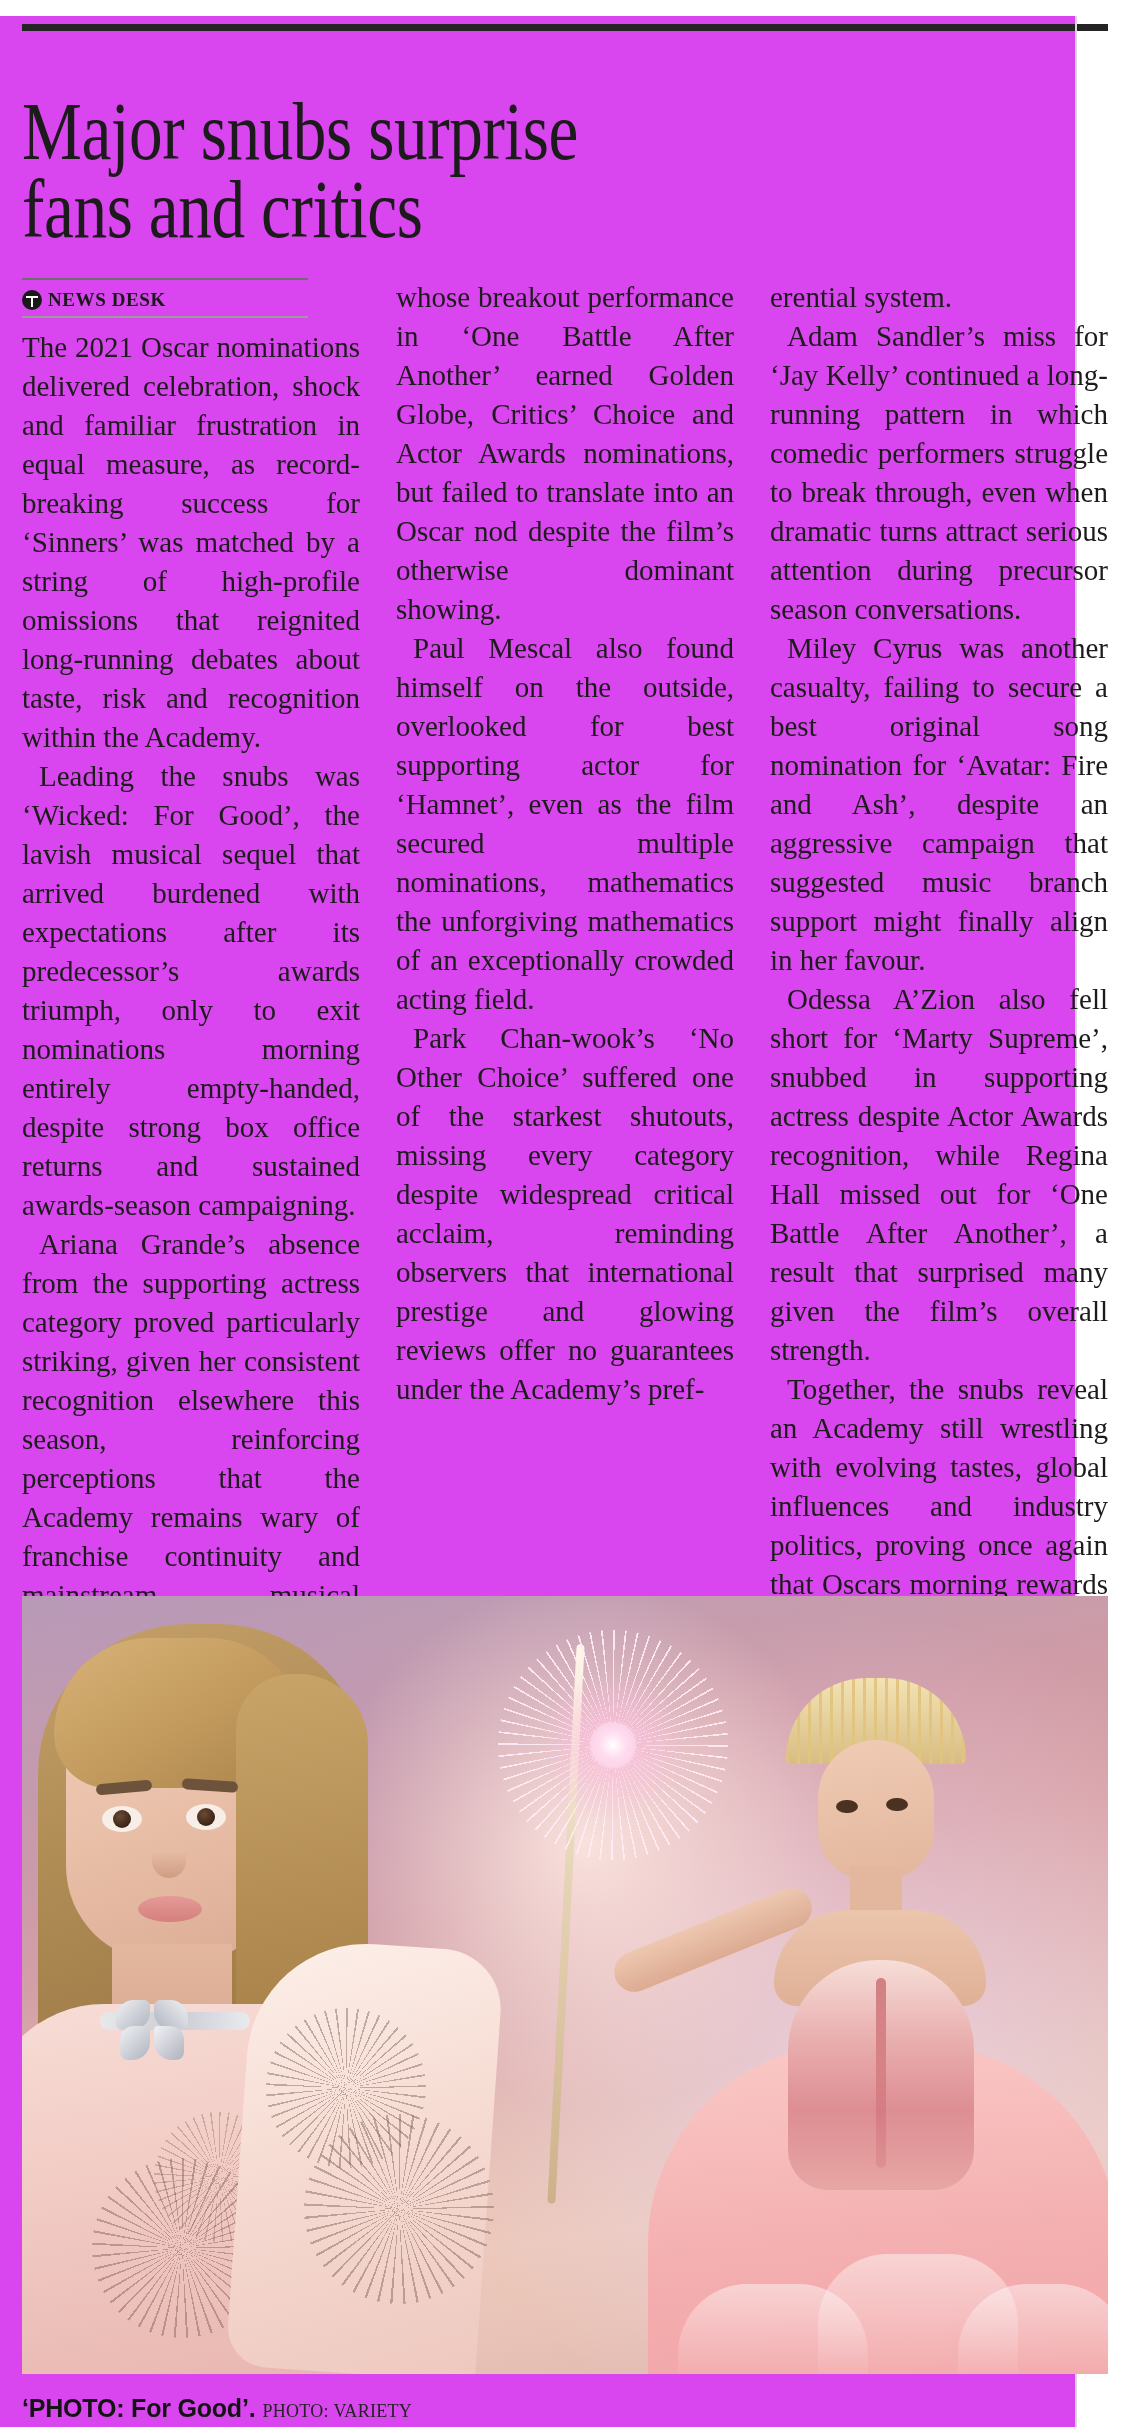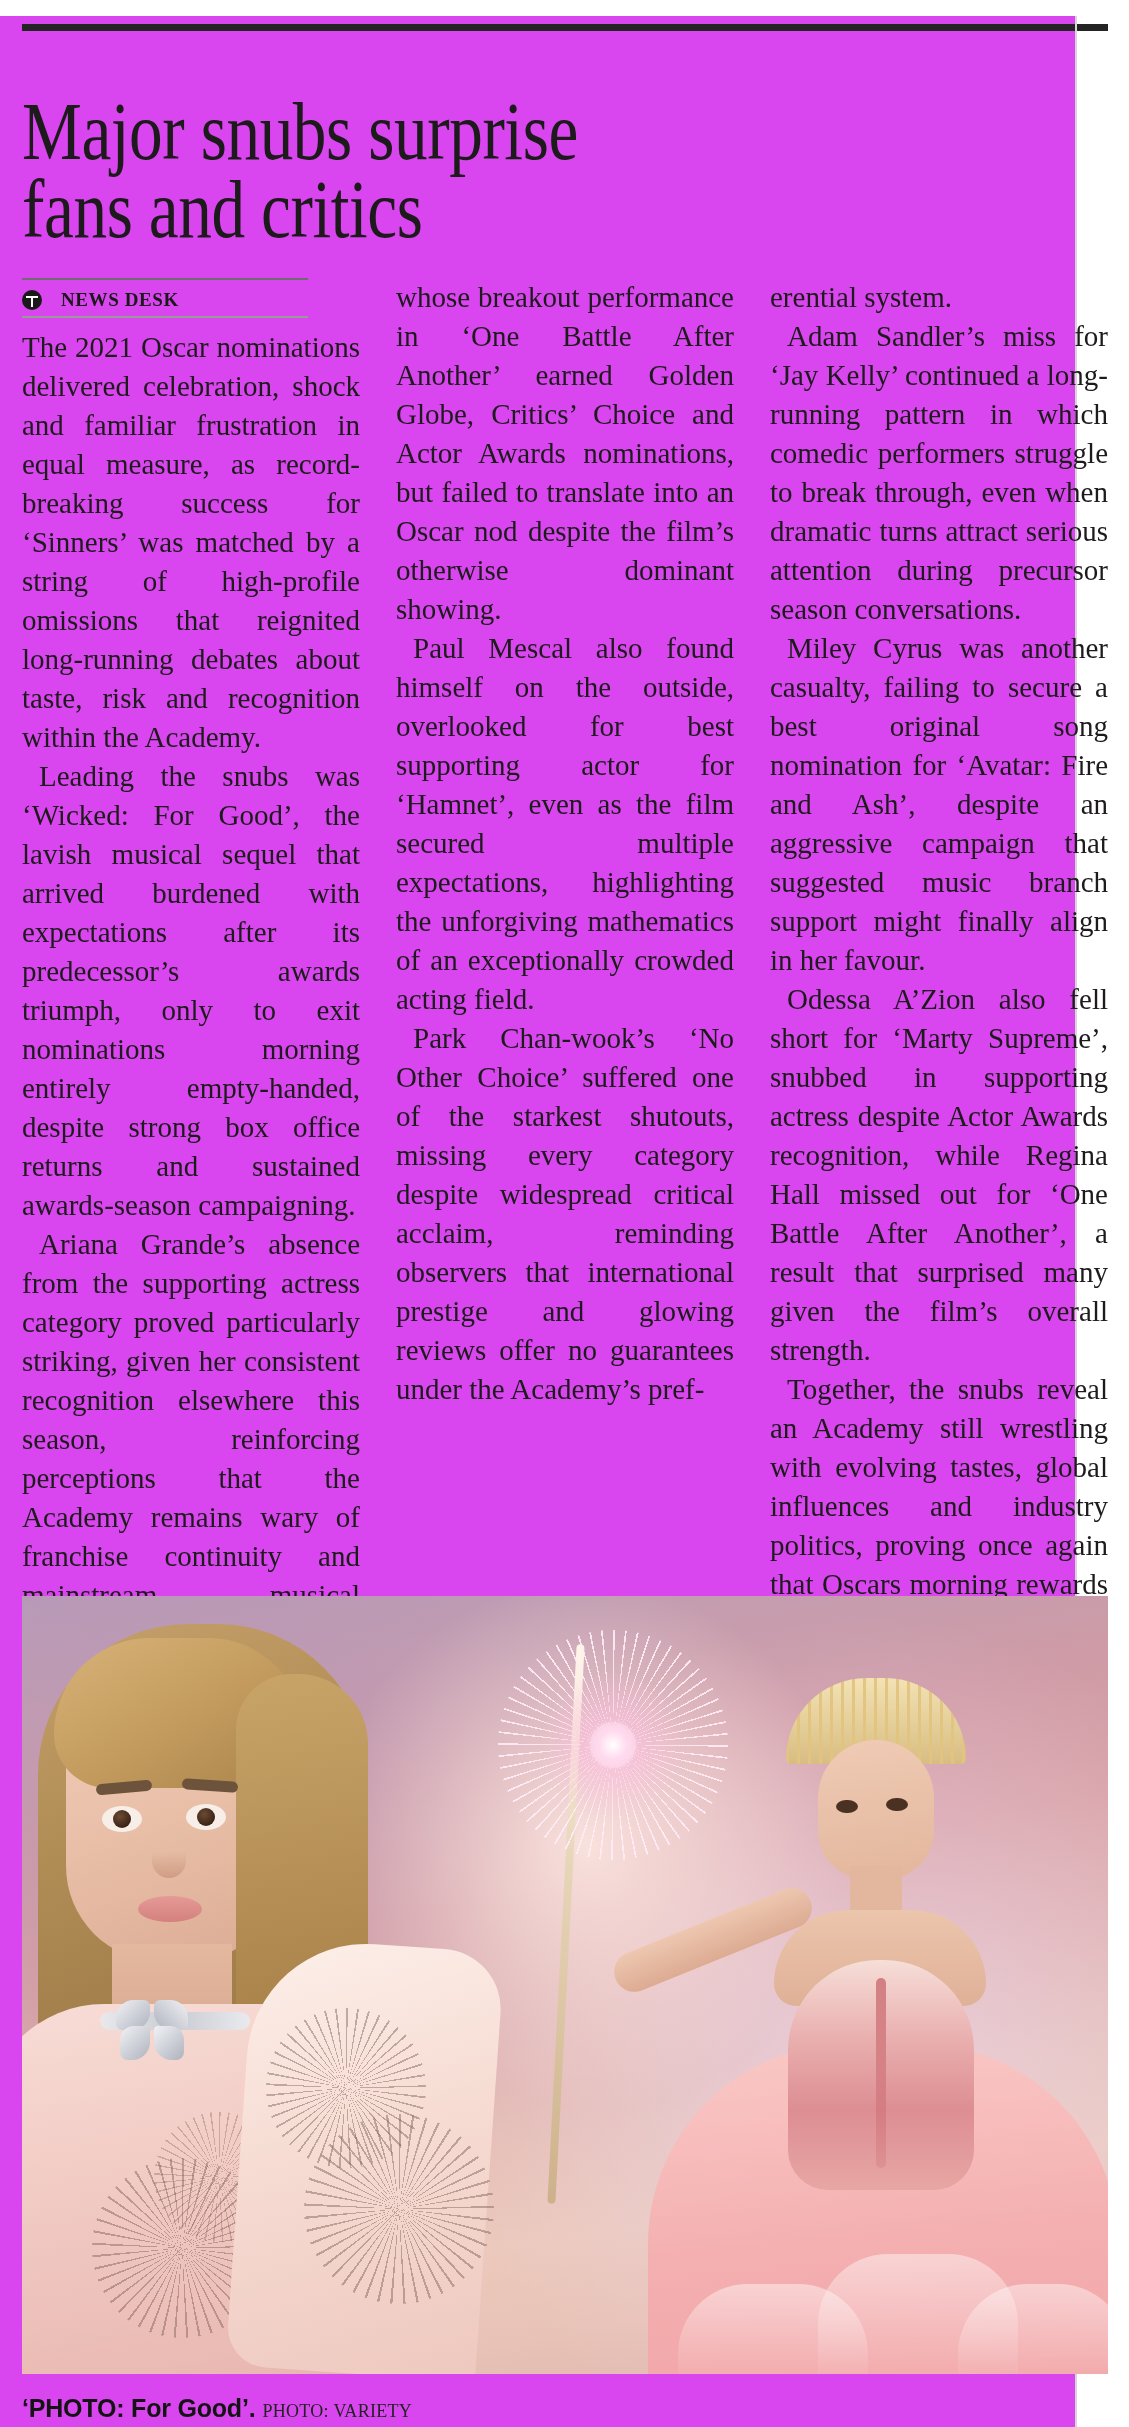--- a/index.html
+++ b/index.html
@@ -82,21 +82,21 @@
   
   .byline-rule {
     width: 286px;
     height: 2px;
     background: #6d6d6d;
     margin-bottom: 9px;
   }
   .byline {
     display: flex;
     align-items: center;
-    gap: 19px;
+    gap: 6px;
     margin-bottom: 5px;
     text-align: right;
   }
   .byline-icon {
     width: 20px;
     height: 20px;
     border-radius: 50%;
     background: #1a1a1a;
     position: relative;
     flex: 0 0 auto;
@@ -509,21 +509,21 @@
         <p>The 2021 Oscar nominations delivered celebration, shock and familiar frustration in equal measure, as record-breaking success for ‘Sinners’ was matched by a string of high-profile omissions that reignited long-running debates about taste, risk and recognition within the Academy.</p>
         <p>Leading the snubs was ‘Wicked: For Good’, the lavish musical sequel that arrived burdened with expectations after its predecessor’s awards triumph, only to exit nominations morning entirely empty-handed, despite strong box office returns and sustained awards-season campaigning.</p>
         <p>Ariana Grande’s absence from the supporting actress category proved particularly striking, given her consistent recognition elsewhere this season, reinforcing perceptions that the Academy remains wary of franchise continuity and mainstream musical spectacle when ballots are finally cast.</p>
         <p>Equally surprising was the omission of Chase Infiniti,</p>
       </div>
     </div>
 
     <div class="col cont">
       <div class="body-text">
         <p>whose breakout performance in ‘One Battle After Another’ earned Golden Globe, Critics’ Choice and Actor Awards nominations, but failed to translate into an Oscar nod despite the film’s otherwise dominant showing.</p>
-        <p>Paul Mescal also found himself on the outside, overlooked for best supporting actor for ‘Hamnet’, even as the film secured multiple expectations, highlighting the unforgiving mathematics of an exceptionally crowded acting field.</p>
+        <p>Paul Mescal also found himself on the outside, overlooked for best supporting actor for ‘Hamnet’, even as the film secured multiple nominations, mathematics the unforgiving mathematics of an exceptionally crowded acting field.</p>
         <p>Park Chan-wook’s ‘No Other Choice’ suffered one of the starkest shutouts, missing every category despite widespread critical acclaim, reminding observers that international prestige and glowing reviews offer no guarantees under the Academy’s pref-</p>
       </div>
     </div>
 
     <div class="col cont">
       <div class="body-text">
         <p>erential system.</p>
         <p>Adam Sandler’s miss for ‘Jay Kelly’ continued a long-running pattern in which comedic performers struggle to break through, even when dramatic turns attract serious attention during precursor season conversations.</p>
         <p>Miley Cyrus was another casualty, failing to secure a best original song nomination for ‘Avatar: Fire and Ash’, despite an aggressive campaign that suggested music branch support might finally align in her favour.</p>
         <p>Odessa A’Zion also fell short for ‘Marty Supreme’, snubbed in supporting actress despite Actor Awards recognition, while Regina Hall missed out for ‘One Battle After Another’, a result that surprised many given the film’s overall strength.</p>

